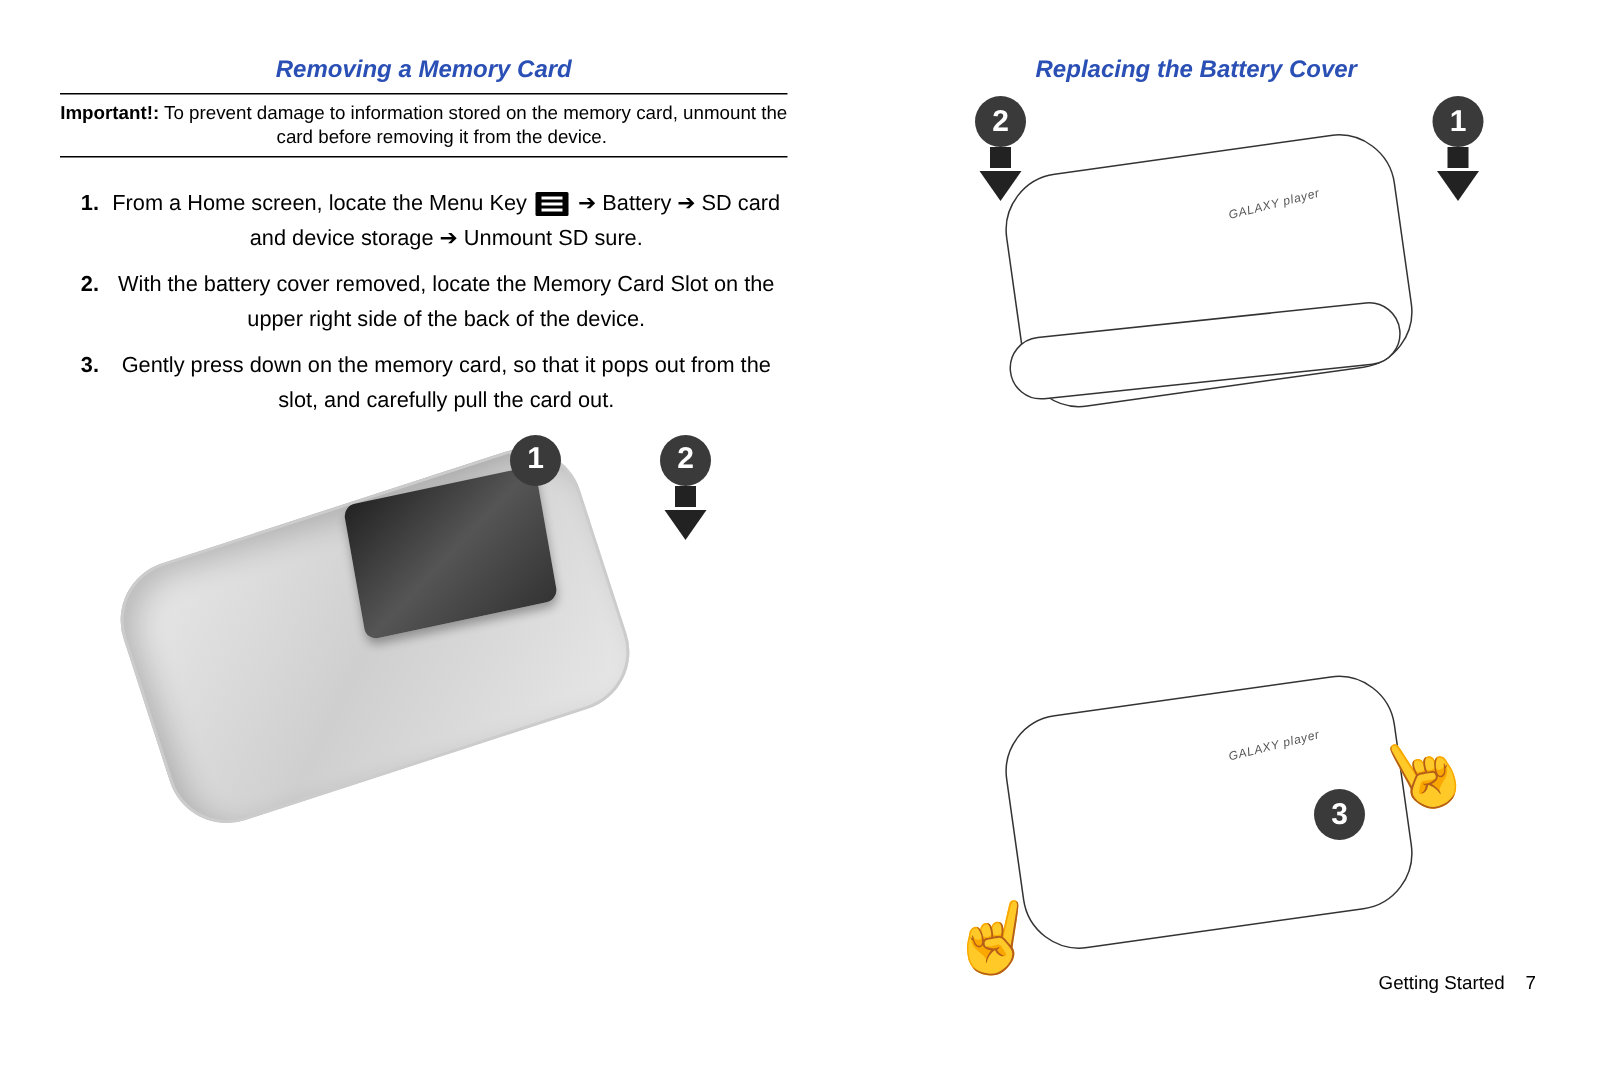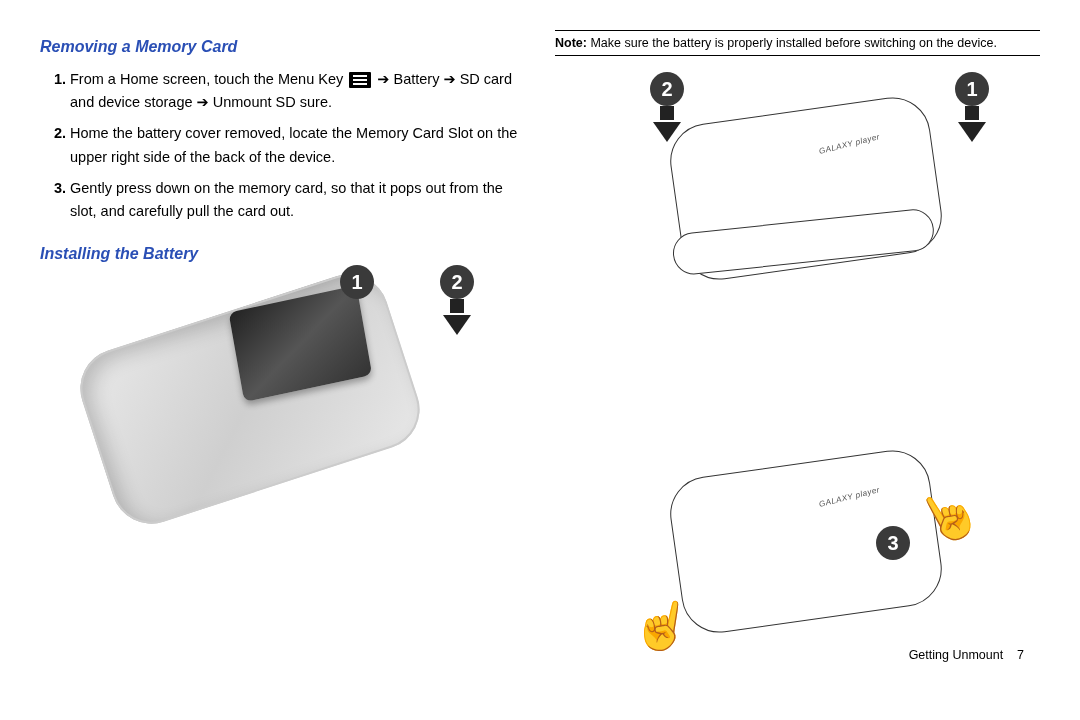--- a/index.html
+++ b/index.html
@@ -166,63 +166,63 @@
     font-size: 48px;
     color: #222;
     line-height: 1;
   }
   .footer {
     position: absolute;
     bottom: 18px;
     right: 56px;
     font-size: 12.5px;
   }
-  .page { position: relative; }
+  .page { position: relative; text-align: center; }
 </style>
 </head>
 <body>
 
 <div class="page">
 
   <div class="col">
     <div class="heading">Removing a Memory Card</div>
 
+    <div class="rulebox">
+      <div class="inner">
+        <b>Important!:</b><span> To prevent damage to information stored on the memory card, unmount the card before removing it from the device.</span>
+      </div>
+    </div>
 
     <ol>
       <li>
-        <span>From a Home screen, touch the </span><span class="bold">Menu Key</span>
+        <span>From a Home screen, locate the </span><span class="bold">Menu Key</span>
         <span class="menu-icon"></span><span class="bold"> ➔ </span><span class="bold">Battery</span><span class="bold"> ➔ </span><span class="bold">SD card and device storage</span><span class="bold"> ➔ </span><span class="bold">Unmount SD sure</span><span>.</span>
       </li>
-      <li>Home the battery cover removed, locate the Memory Card Slot on the upper right side of the back of the device.</li>
+      <li>With the battery cover removed, locate the Memory Card Slot on the upper right side of the back of the device.</li>
       <li>Gently press down on the memory card, so that it pops out from the slot, and carefully pull the card out.</li>
     </ol>
 
-    <div class="heading">Installing the Battery</div>
 
     <div class="figure fig1">
       <div class="device-battery" style="position:absolute; left:50px; top:40px;"></div>
       <div class="callout-group" style="left:300px; top:-4px;">
         <div class="callout">1</div>
       </div>
       <div class="callout-group" style="left:400px; top:-4px;">
         <div class="callout">2</div>
         <div class="arrow-stem"></div>
         <div class="arrow-down"></div>
       </div>
     </div>
   </div>
 
   <div class="col">
 
-    <div class="rulebox">
-      <div class="inner">
-        <b>Note:</b><span> Make sure the battery is properly installed before switching on the device.</span>
-      </div>
-    </div>
-
+
+    <div class="heading">Replacing the Battery Cover</div>
 
     <div class="figure fig2">
 
       <div class="cover-top">
         <div class="device-cover">
           <span class="cover-label">GALAXY player</span>
         </div>
         <div style="position:absolute; left:-10px; top:110px; width:260px; height:40px; border:1.5px solid #333; border-radius:30px; background:#fff; transform:rotate(2deg);"></div>
       </div>
 
@@ -243,15 +243,15 @@
         </div>
       </div>
       <div class="hand" style="left:78px; bottom:10px; transform:rotate(10deg);">☝</div>
       <div class="hand" style="right:60px; bottom:120px; transform:rotate(-30deg) scaleX(-1);">☝</div>
 
       <div class="callout" style="position:absolute; right:130px; bottom:100px;">3</div>
     </div>
   </div>
 
   <div class="footer">
-    <span>Getting Unmount</span>&nbsp;&nbsp;&nbsp;&nbsp;<span>7</span>
+    <span>Getting Started</span>&nbsp;&nbsp;&nbsp;&nbsp;<span>7</span>
   </div>
 </div>
 
 </body></html>

